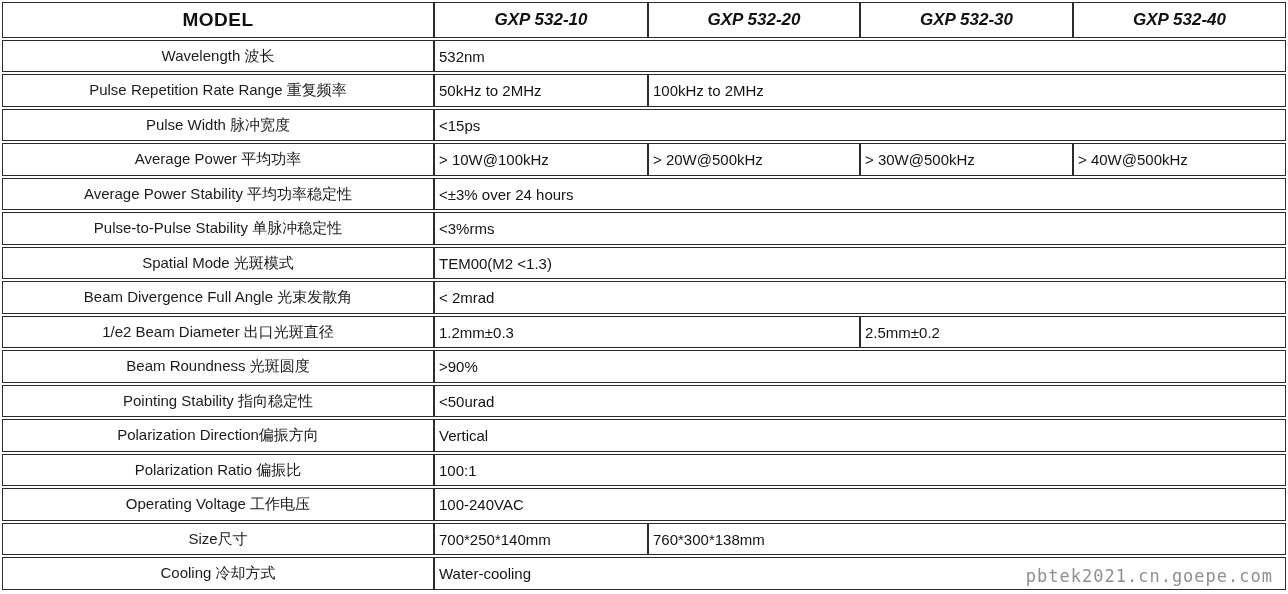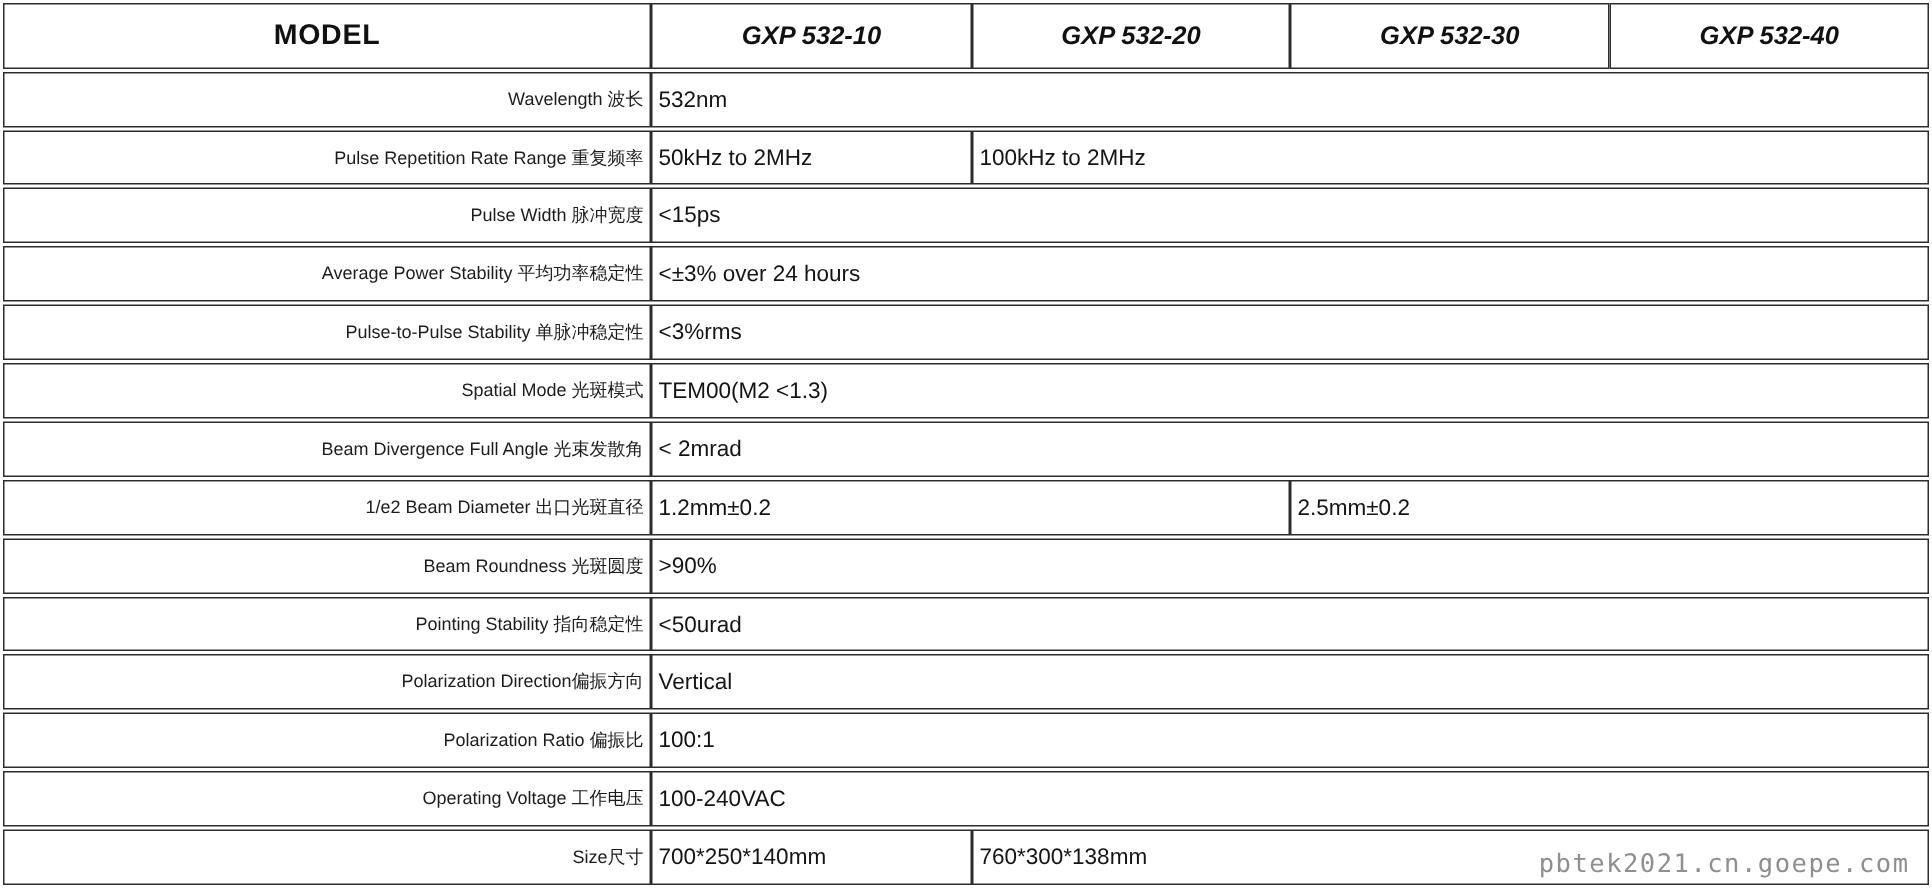--- a/index.html
+++ b/index.html
@@ -42,23 +42,23 @@
     letter-spacing: 0.5px;
   }
   th.col-head {
     font-size: 17px;
     font-weight: bold;
     color: #111111;
     text-align: center;
     font-style: italic;
   }
   td.label-cell {
-    text-align: right;
+    text-align: center;
     padding-left: 14px;
-    font-size: 12px;
+    font-size: 15px;
     color: #1c1c1c;
   }
   td.value-cell {
     text-align: left;
     font-size: 15px;
     color: #141414;
   }
   .watermark {
     position: absolute;
     right: 15px;
@@ -102,20 +102,27 @@
       <td class="label-cell">Pulse Repetition Rate Range 重复频率</td>
       <td class="value-cell">50kHz to 2MHz</td>
       <td class="value-cell" colspan="3">100kHz to 2MHz</td>
     </tr>
 
     <tr>
       <td class="label-cell">Pulse Width 脉冲宽度</td>
       <td class="value-cell" colspan="4">&lt;15ps</td>
     </tr>
 
+    <tr>
+      <td class="label-cell">Average Power 平均功率</td>
+      <td class="value-cell">&gt; 10W@100kHz</td>
+      <td class="value-cell">&gt; 20W@500kHz</td>
+      <td class="value-cell">&gt; 30W@500kHz</td>
+      <td class="value-cell">&gt; 40W@500kHz</td>
+    </tr>
 
     <tr>
       <td class="label-cell">Average Power Stability 平均功率稳定性</td>
       <td class="value-cell" colspan="4">&lt;±3% over 24 hours</td>
     </tr>
 
     <tr>
       <td class="label-cell">Pulse-to-Pulse Stability 单脉冲稳定性</td>
       <td class="value-cell" colspan="4">&lt;3%rms</td>
     </tr>
@@ -125,21 +132,21 @@
       <td class="value-cell" colspan="4">TEM00(M2 &lt;1.3)</td>
     </tr>
 
     <tr>
       <td class="label-cell">Beam Divergence Full Angle 光束发散角</td>
       <td class="value-cell" colspan="4">&lt; 2mrad</td>
     </tr>
 
     <tr>
       <td class="label-cell">1/e2 Beam Diameter 出口光斑直径</td>
-      <td class="value-cell" colspan="2">1.2mm±0.2</td>
+      <td class="value-cell" colspan="2">1.2mm±0.3</td>
       <td class="value-cell" colspan="2">2.5mm±0.2</td>
     </tr>
 
     <tr>
       <td class="label-cell">Beam Roundness 光斑圆度</td>
       <td class="value-cell" colspan="4">&gt;90%</td>
     </tr>
 
     <tr>
       <td class="label-cell">Pointing Stability 指向稳定性</td>
@@ -161,17 +168,21 @@
       <td class="value-cell" colspan="4">100-240VAC</td>
     </tr>
 
     <tr>
       <td class="label-cell">Size尺寸</td>
       <td class="value-cell">700*250*140mm</td>
       <td class="value-cell" colspan="3">760*300*138mm</td>
     </tr>
 
 
+    <tr>
+      <td class="label-cell">Cooling 冷却方式</td>
+      <td class="value-cell" colspan="4">Water-cooling</td>
+    </tr>
   </tbody>
     </table>
 
   <div class="watermark">pbtek2021.cn.goepe.com</div>
 </div>
 
 </body></html>

